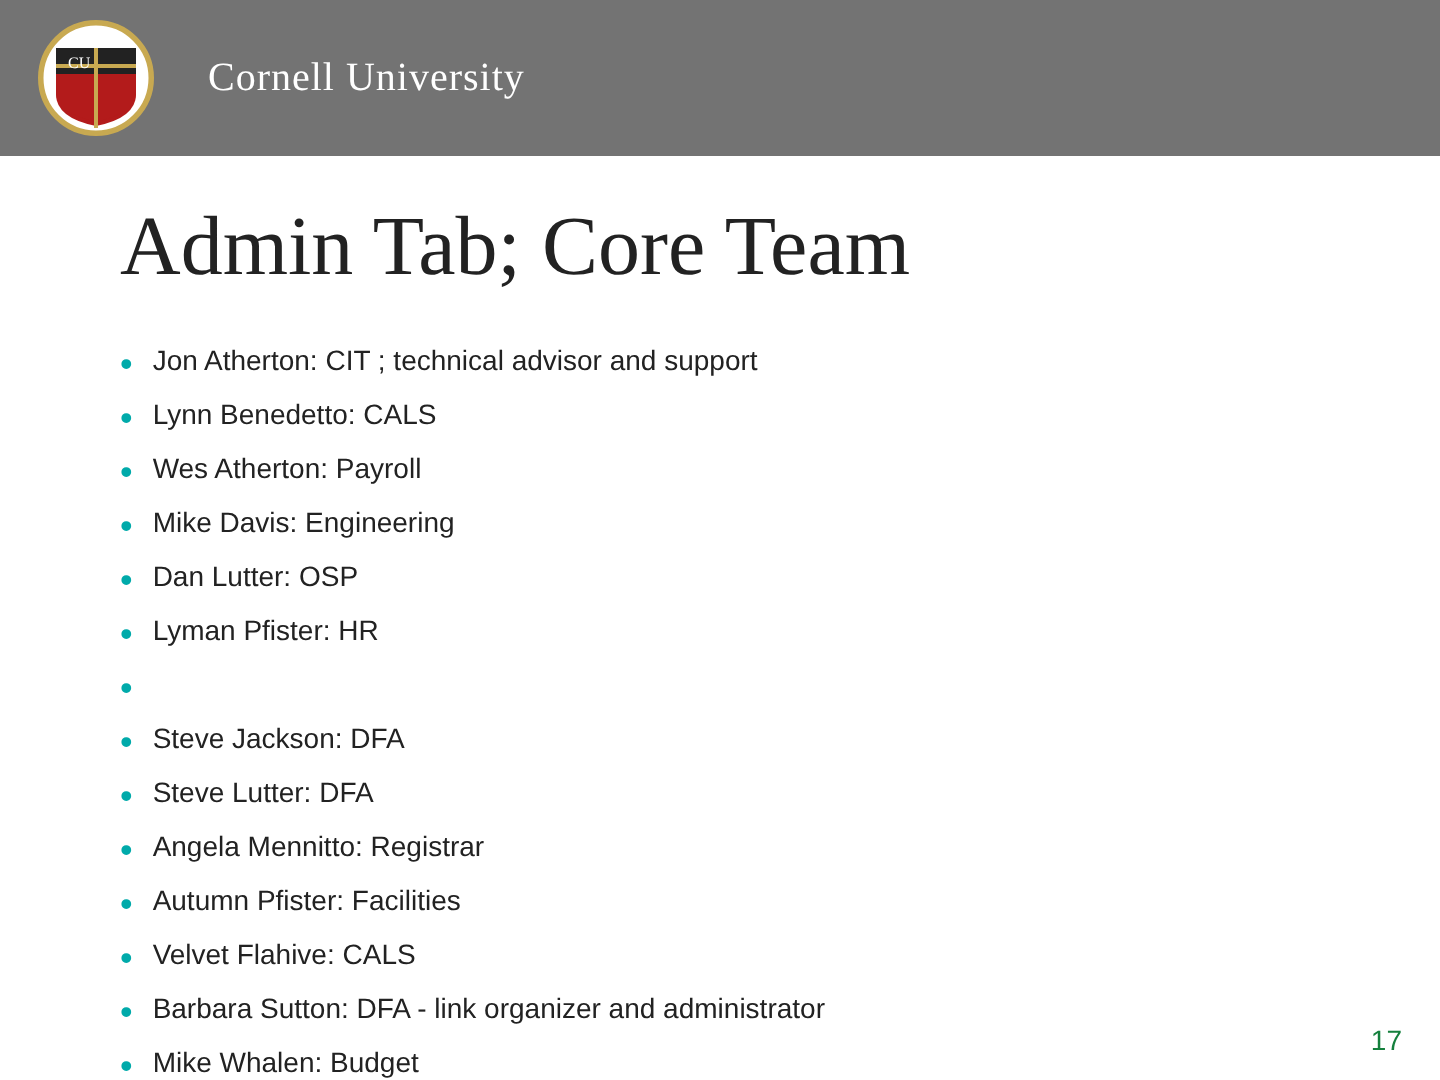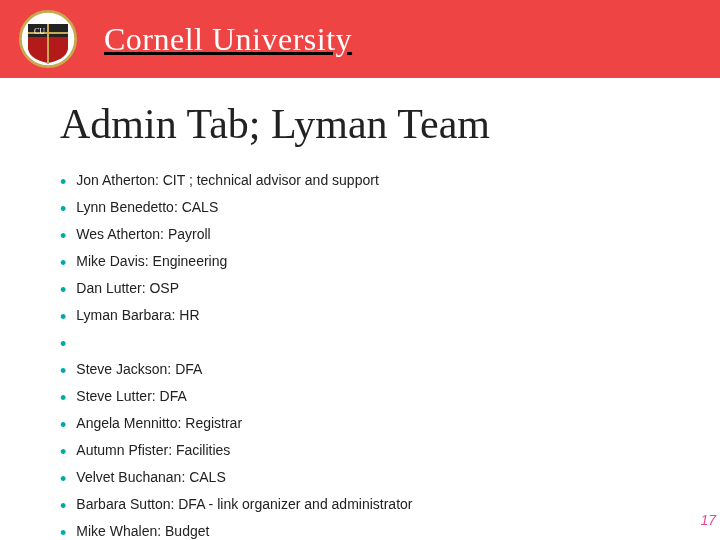--- a/index.html
+++ b/index.html
@@ -7,41 +7,41 @@
     body {
       width: 720px;
       height: 540px;
       font-family: Georgia, 'Times New Roman', serif;
       background: #fff;
       overflow: hidden;
     }
 
     
     .header {
-      background: #ef4444;
+      background: #737373;
       height: 78px;
       display: flex;
       align-items: center;
       padding: 0 18px;
-      gap: 26px;
-      text-decoration: underline;
+      gap: 16px;
     }
 
     .cornell-logo {
       width: 60px;
       height: 60px;
       flex-shrink: 0;
     }
 
     .header-title {
       color: #fff;
-      font-size: 32px;
+      font-size: 20px;
       font-family: Georgia, serif;
       font-weight: normal;
       letter-spacing: 0.5px;
+      margin-left: 10px;
     }
 
     
     .content {
       padding: 18px 60px 10px 60px;
     }
 
     .page-title {
       font-size: 42px;
       font-weight: normal;
@@ -71,25 +71,24 @@
       font-size: 18px;
       margin-right: 10px;
       margin-top: -1px;
       flex-shrink: 0;
       line-height: 1.5;
     }
 
     .page-number {
       position: absolute;
       bottom: 12px;
-      right: 4px;
+      right: 19px;
       font-size: 14px;
-      color: #ec4899;
+      color: #15803d;
       font-family: Arial, sans-serif;
-      font-style: italic;
     }
 
     
   </style>
 </head>
 <body>
 
 <div class="header">
   <svg class="cornell-logo" viewBox="0 0 60 60" xmlns="http://www.w3.org/2000/svg">
 
@@ -105,21 +104,21 @@
     <rect x="29" y="15" width="2" height="40" fill="#c8a951"></rect>
 
     <text x="16" y="25" font-size="8" fill="#fff" font-family="serif">CU</text>
 
     <circle cx="30" cy="30" r="27" fill="none" stroke="#c8a951" stroke-width="1.5"></circle>
   </svg>
   <span class="header-title">Cornell University</span>
 </div>
 
 <div class="content" style="position:relative;">
-  <h1 class="page-title">Admin Tab; Lyman Team</h1>
+  <h1 class="page-title">Admin Tab; Core Team</h1>
 
   <ul class="team-list">
   <li>
         <span class="bullet">•</span>
         <span>Jon Atherton: CIT ; technical advisor and support</span>
       </li>
       <li>
         <span class="bullet">•</span>
         <span>Lynn Benedetto: CALS</span>
       </li>
@@ -130,21 +129,21 @@
       <li>
         <span class="bullet">•</span>
         <span>Mike Davis: Engineering</span>
       </li>
       <li>
         <span class="bullet">•</span>
         <span>Dan Lutter: OSP</span>
       </li>
       <li>
         <span class="bullet">•</span>
-        <span>Lyman Barbara: HR</span>
+        <span>Lyman Pfister: HR</span>
       </li>
       <li>
         <span class="bullet">•</span>
       </li>
       <li>
         <span class="bullet">•</span>
         <span>Steve Jackson: DFA</span>
       </li>
       <li>
         <span class="bullet">•</span>
@@ -153,21 +152,21 @@
       <li>
         <span class="bullet">•</span>
         <span>Angela Mennitto: Registrar</span>
       </li>
       <li>
         <span class="bullet">•</span>
         <span>Autumn Pfister: Facilities</span>
       </li>
       <li>
         <span class="bullet">•</span>
-        <span>Velvet Buchanan: CALS</span>
+        <span>Velvet Flahive: CALS</span>
       </li>
       <li>
         <span class="bullet">•</span>
         <span>Barbara Sutton: DFA  - link organizer and administrator</span>
       </li>
       <li>
         <span class="bullet">•</span>
         <span>Mike Whalen: Budget</span>
       </li>
     </ul>

